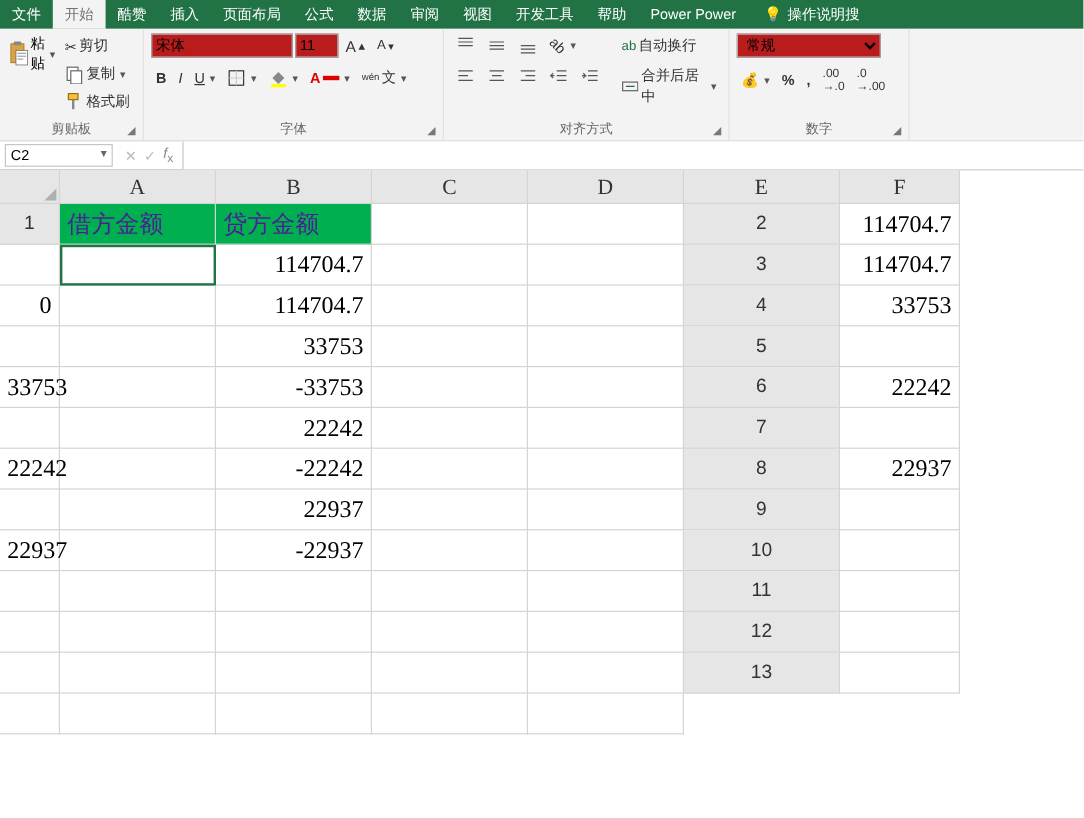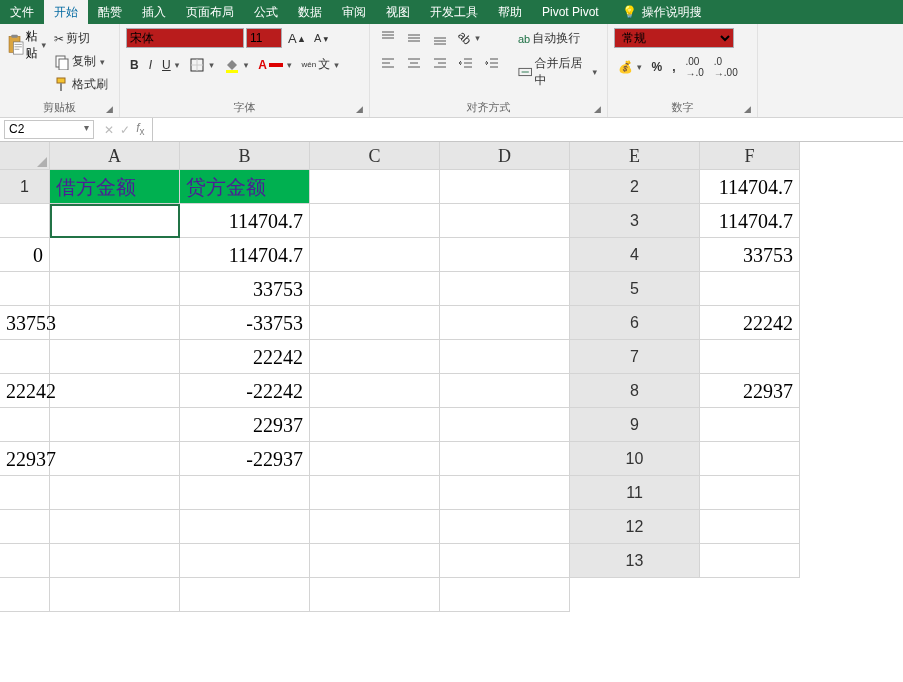--- a/index.html
+++ b/index.html
@@ -1,21 +1,21 @@
 <!DOCTYPE html>
 <html><head>
 <meta charset="utf-8">
 <style>
   * { box-sizing: border-box; margin: 0; padding: 0; }
   body { font-family: "Microsoft YaHei", Arial, sans-serif; font-size: 12px; background: #fff; width: 903px; height: 682px; overflow: hidden; }
 
   
   .ribbon-tabs { background: #217346; display: flex; height: 24px; color: #fff; align-items: stretch; }
   .ribbon-tab { padding: 4px 10px; cursor: pointer; font-size: 12px; line-height: 16px; }
-  .ribbon-tab.active { background: #f3f3f3; color: #0369a1; }
+  .ribbon-tab.active { background: #f3f3f3; color: #737373; }
   .tell-me { margin-left: 8px; display: flex; align-items: center; gap: 4px; padding: 0 6px; }
   .bulb { font-size: 12px; }
 
   
   .ribbon { background: #f3f3f3; border-bottom: 1px solid #d4d4d4; display: flex; height: 94px; }
   .group { border-right: 1px solid #e1e1e1; padding: 4px 6px 2px 6px; display: flex; flex-direction: column; justify-content: space-between; }
   .group-body { display: flex; align-items: flex-start; gap: 4px; }
   .group-label { text-align: center; font-size: 11px; color: #666; padding-top: 2px; position: relative; }
   .group-label .launcher { position: absolute; right: 0; bottom: 1px; font-size: 9px; color: #777; }
 
@@ -61,21 +61,21 @@
   <div class="ribbon-tab active">开始</div>
   <div class="ribbon-tab">酷赞</div>
   <div class="ribbon-tab">插入</div>
   <div class="ribbon-tab">页面布局</div>
   <div class="ribbon-tab">公式</div>
   <div class="ribbon-tab">数据</div>
   <div class="ribbon-tab">审阅</div>
   <div class="ribbon-tab">视图</div>
   <div class="ribbon-tab">开发工具</div>
   <div class="ribbon-tab">帮助</div>
-  <div class="ribbon-tab">Pivot Pivot</div>
+  <div class="ribbon-tab">Power Power</div>
   <div class="tell-me">
     <span class="bulb">💡</span>
     <span>操作说明搜</span>
   </div>
 </div>
 
 <div class="ribbon">
 
   <div class="group" style="width:120px">
     <div class="group-body">

